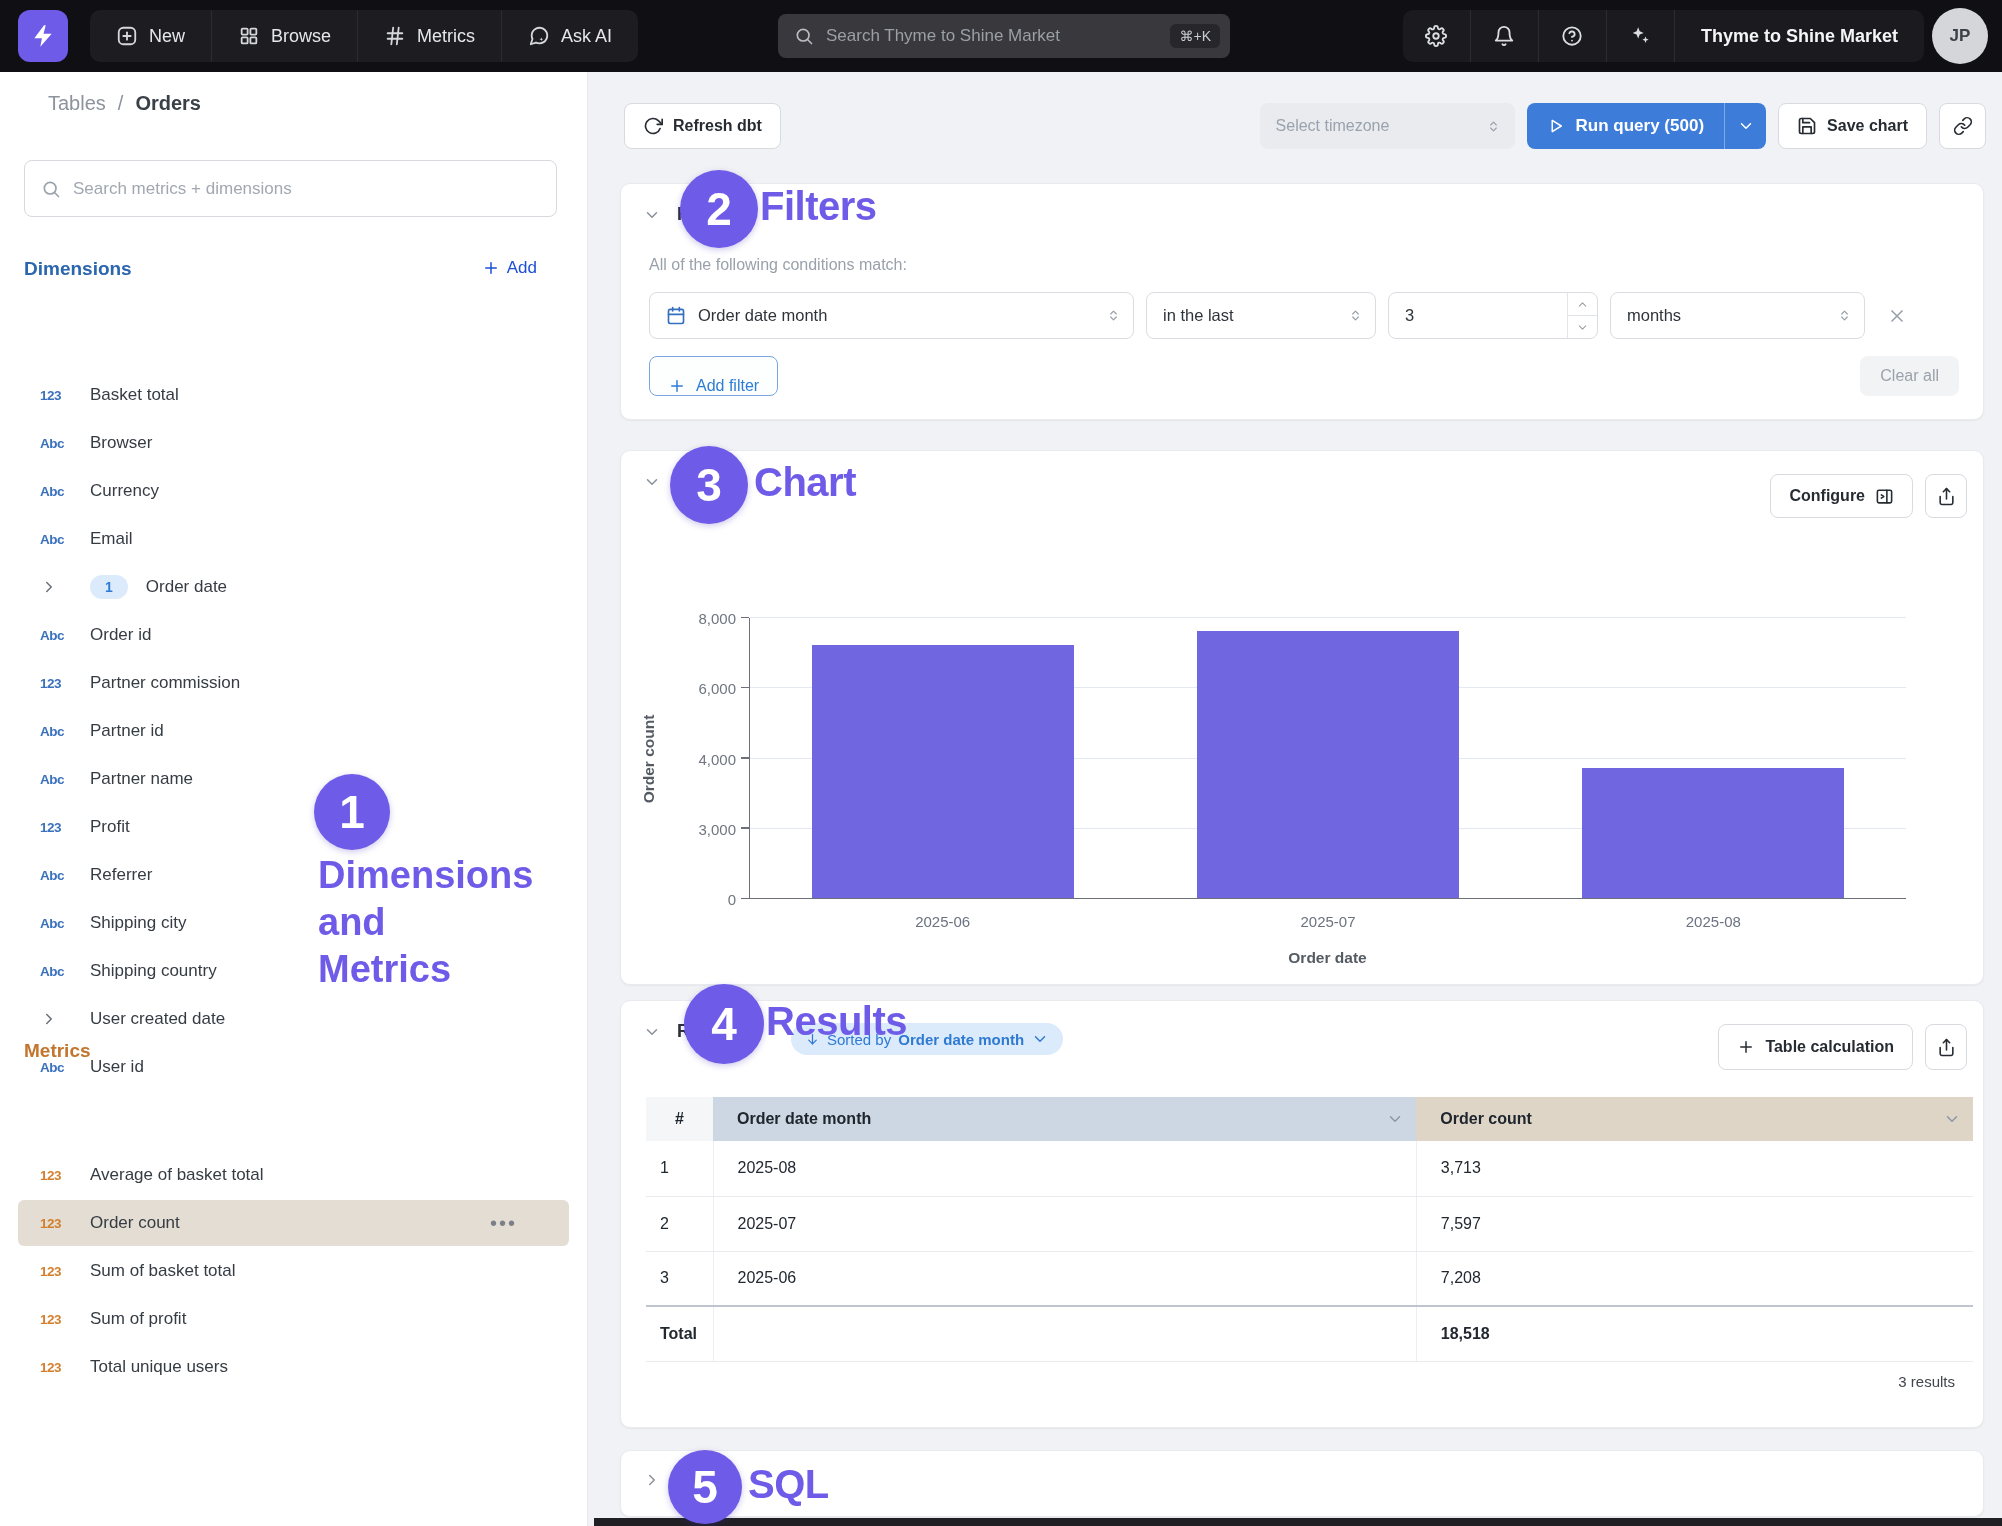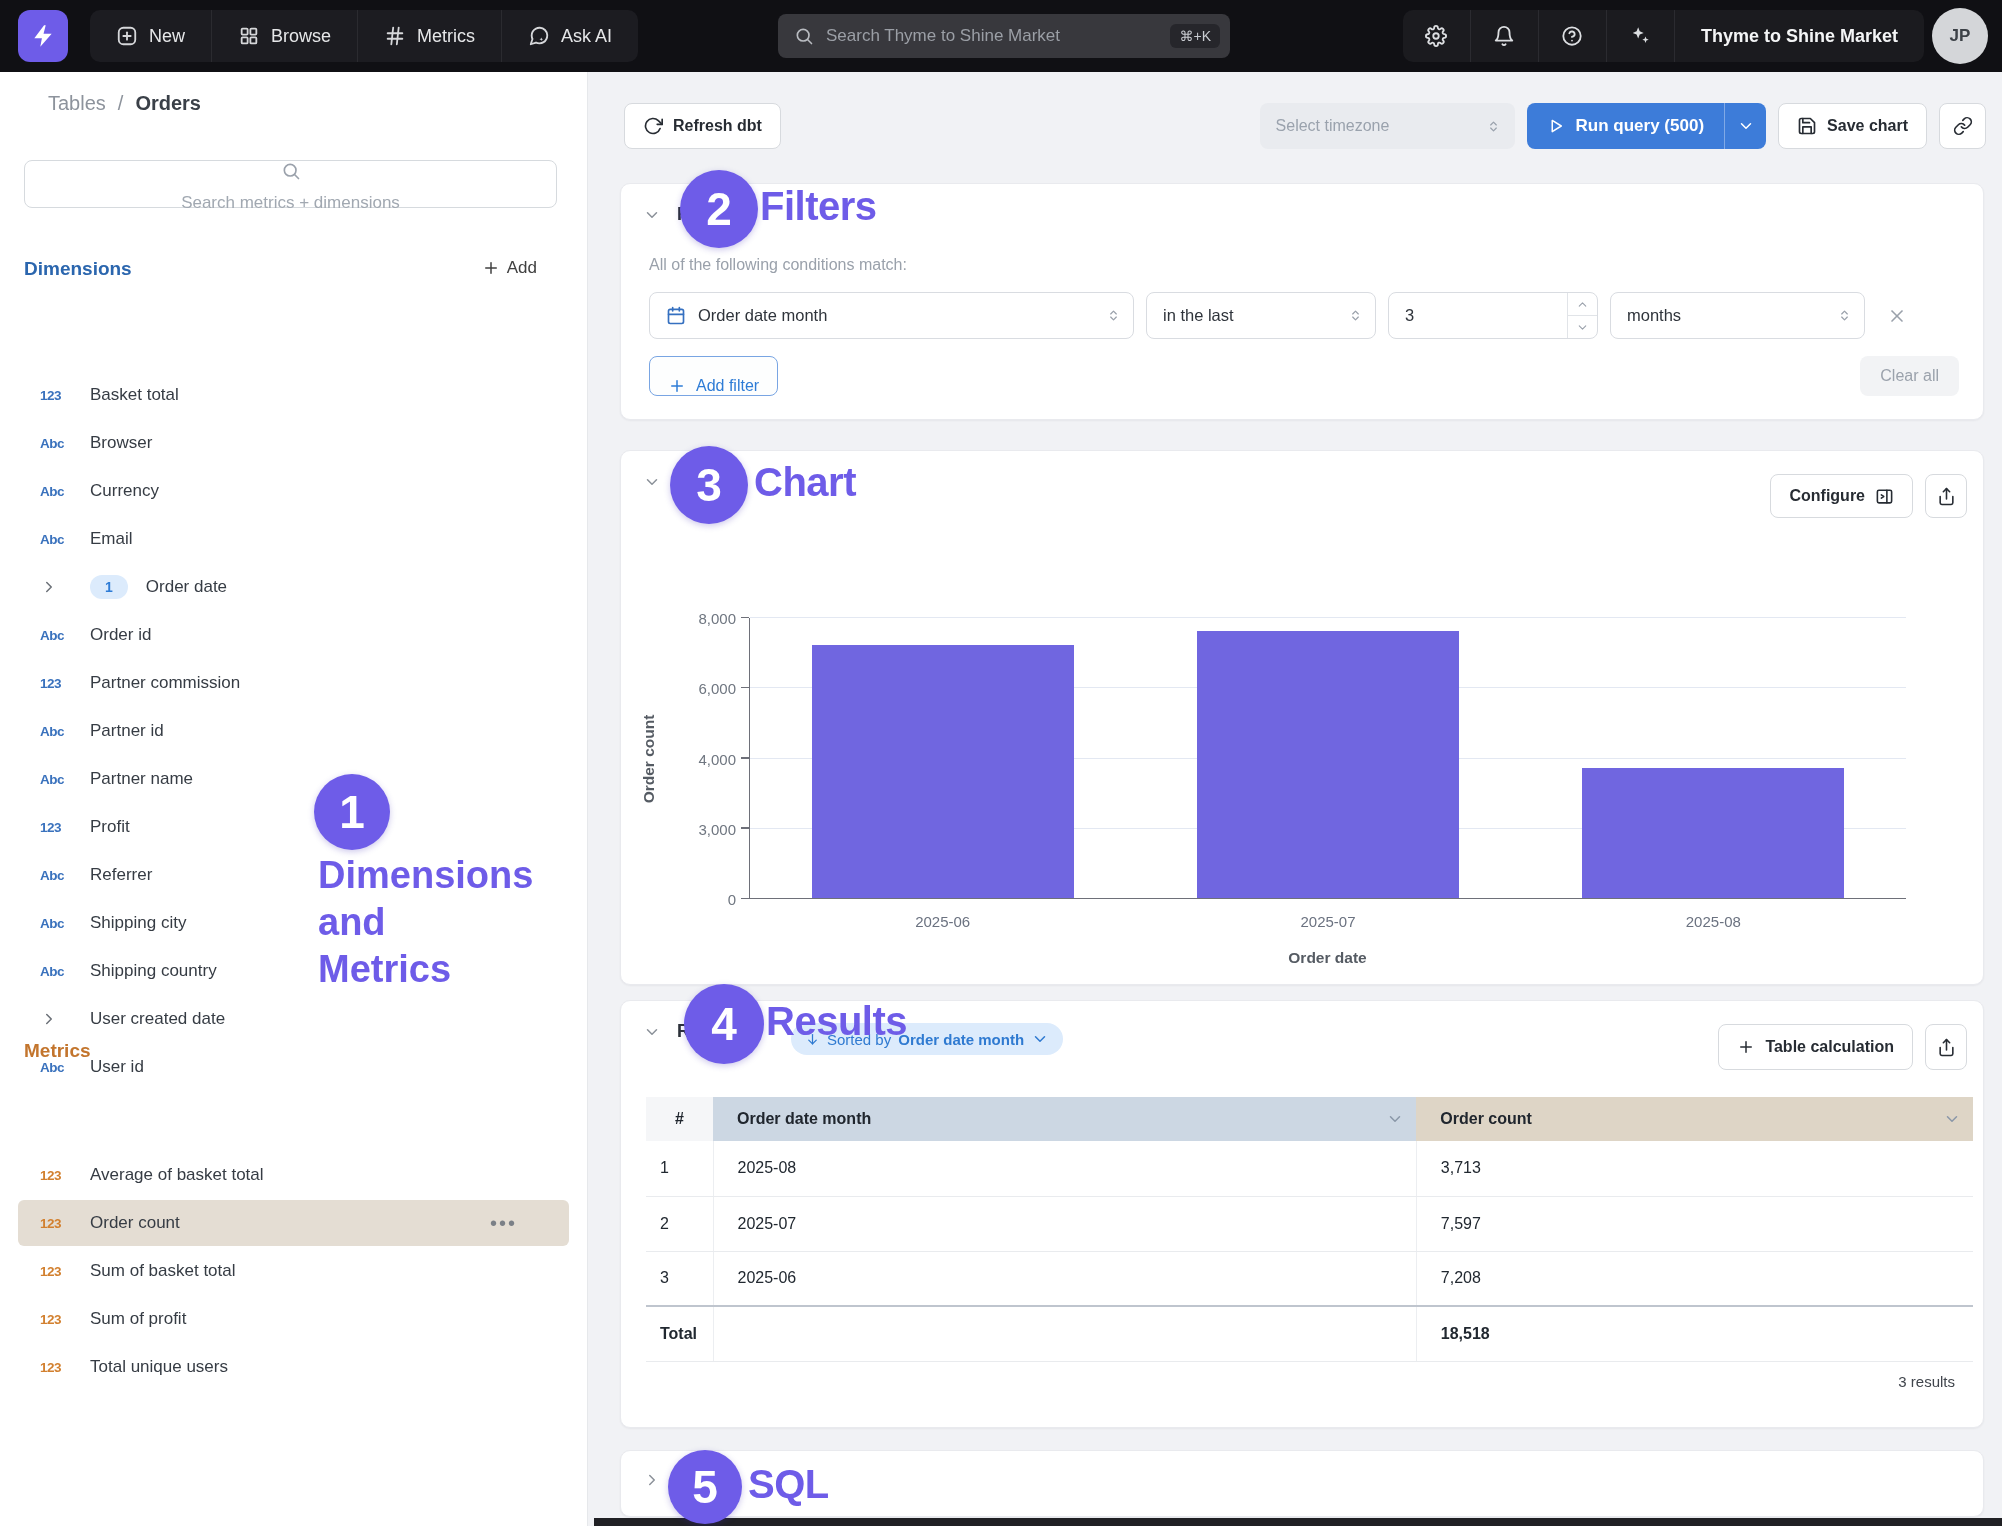--- a/index.html
+++ b/index.html
@@ -35,28 +35,28 @@
   .avatar { position:absolute; right:14px; top:8px; width:56px; height:56px; border-radius:50%;
             background:#d4d6d9; color:#3c4147; font-weight:bold; font-size:17px;
             display:flex; align-items:center; justify-content:center; }
 
   
   .sidebar { position:absolute; left:0; top:72px; width:588px; bottom:0; background:#fff;
              border-right:1px solid #e6e8eb; }
   .breadcrumb { position:absolute; left:24px; top:20px; display:flex; gap:12px; font-size:20px;margin-left:24px; }
   .breadcrumb .parent, .breadcrumb .sep { color:#8d939c; }
   .breadcrumb .current { color:#3a4048; font-weight:bold; }
-  .side-search { position:absolute; left:24px; right:30px; top:88px; height:48px; border:1px solid #d6dade;
-                 border-radius:8px; display:flex; align-items:center; gap:12px; padding:0 16px; background:#fff;flex-direction:column; }
+  .side-search { position:absolute; left:24px; right:30px; top:88px; height:57px; border:1px solid #d6dade;
+                 border-radius:8px; display:flex; align-items:center; gap:12px; padding:0 16px; background:#fff; }
   .side-search .ph { color:#a1a8b1; font-size:17px; }
   .side-search .ic { color:#9aa1ab; }
   .sec-head { position:absolute; left:24px; font-size:19px; font-weight:bold; }
   .sec-head.dims { top:186px; color:#2b66ae; }
   .sec-head.mets { top:968px; color:#c3752d; }
-  .add-link { position:absolute; right:50px; top:186px; color:#404040; font-size:17px; display:flex;
+  .add-link { position:absolute; right:50px; top:186px; color:#1d4ed8; font-size:17px; display:flex;
               align-items:center; gap:7px; cursor:pointer; }
   .field-list { position:absolute; left:0; right:0; }
   #dim-list { top:299px; }
   #metric-list { top:1079px; }
   .field-row { height:48px; display:flex; align-items:center; padding-left:40px; gap:18px; cursor:pointer;
                position:relative; font-size:17px; color:#363c44; }
   .field-row .type-ic { width:32px; font-size:13.5px; font-weight:bold; letter-spacing:-0.5px; flex:none; }
   .field-row .type-ic.dim { color:#3a72bd; }
   .field-row .type-ic.met { color:#d2802f; }
   .field-row .chev { width:32px; color:#6b7077; flex:none; display:flex; }

